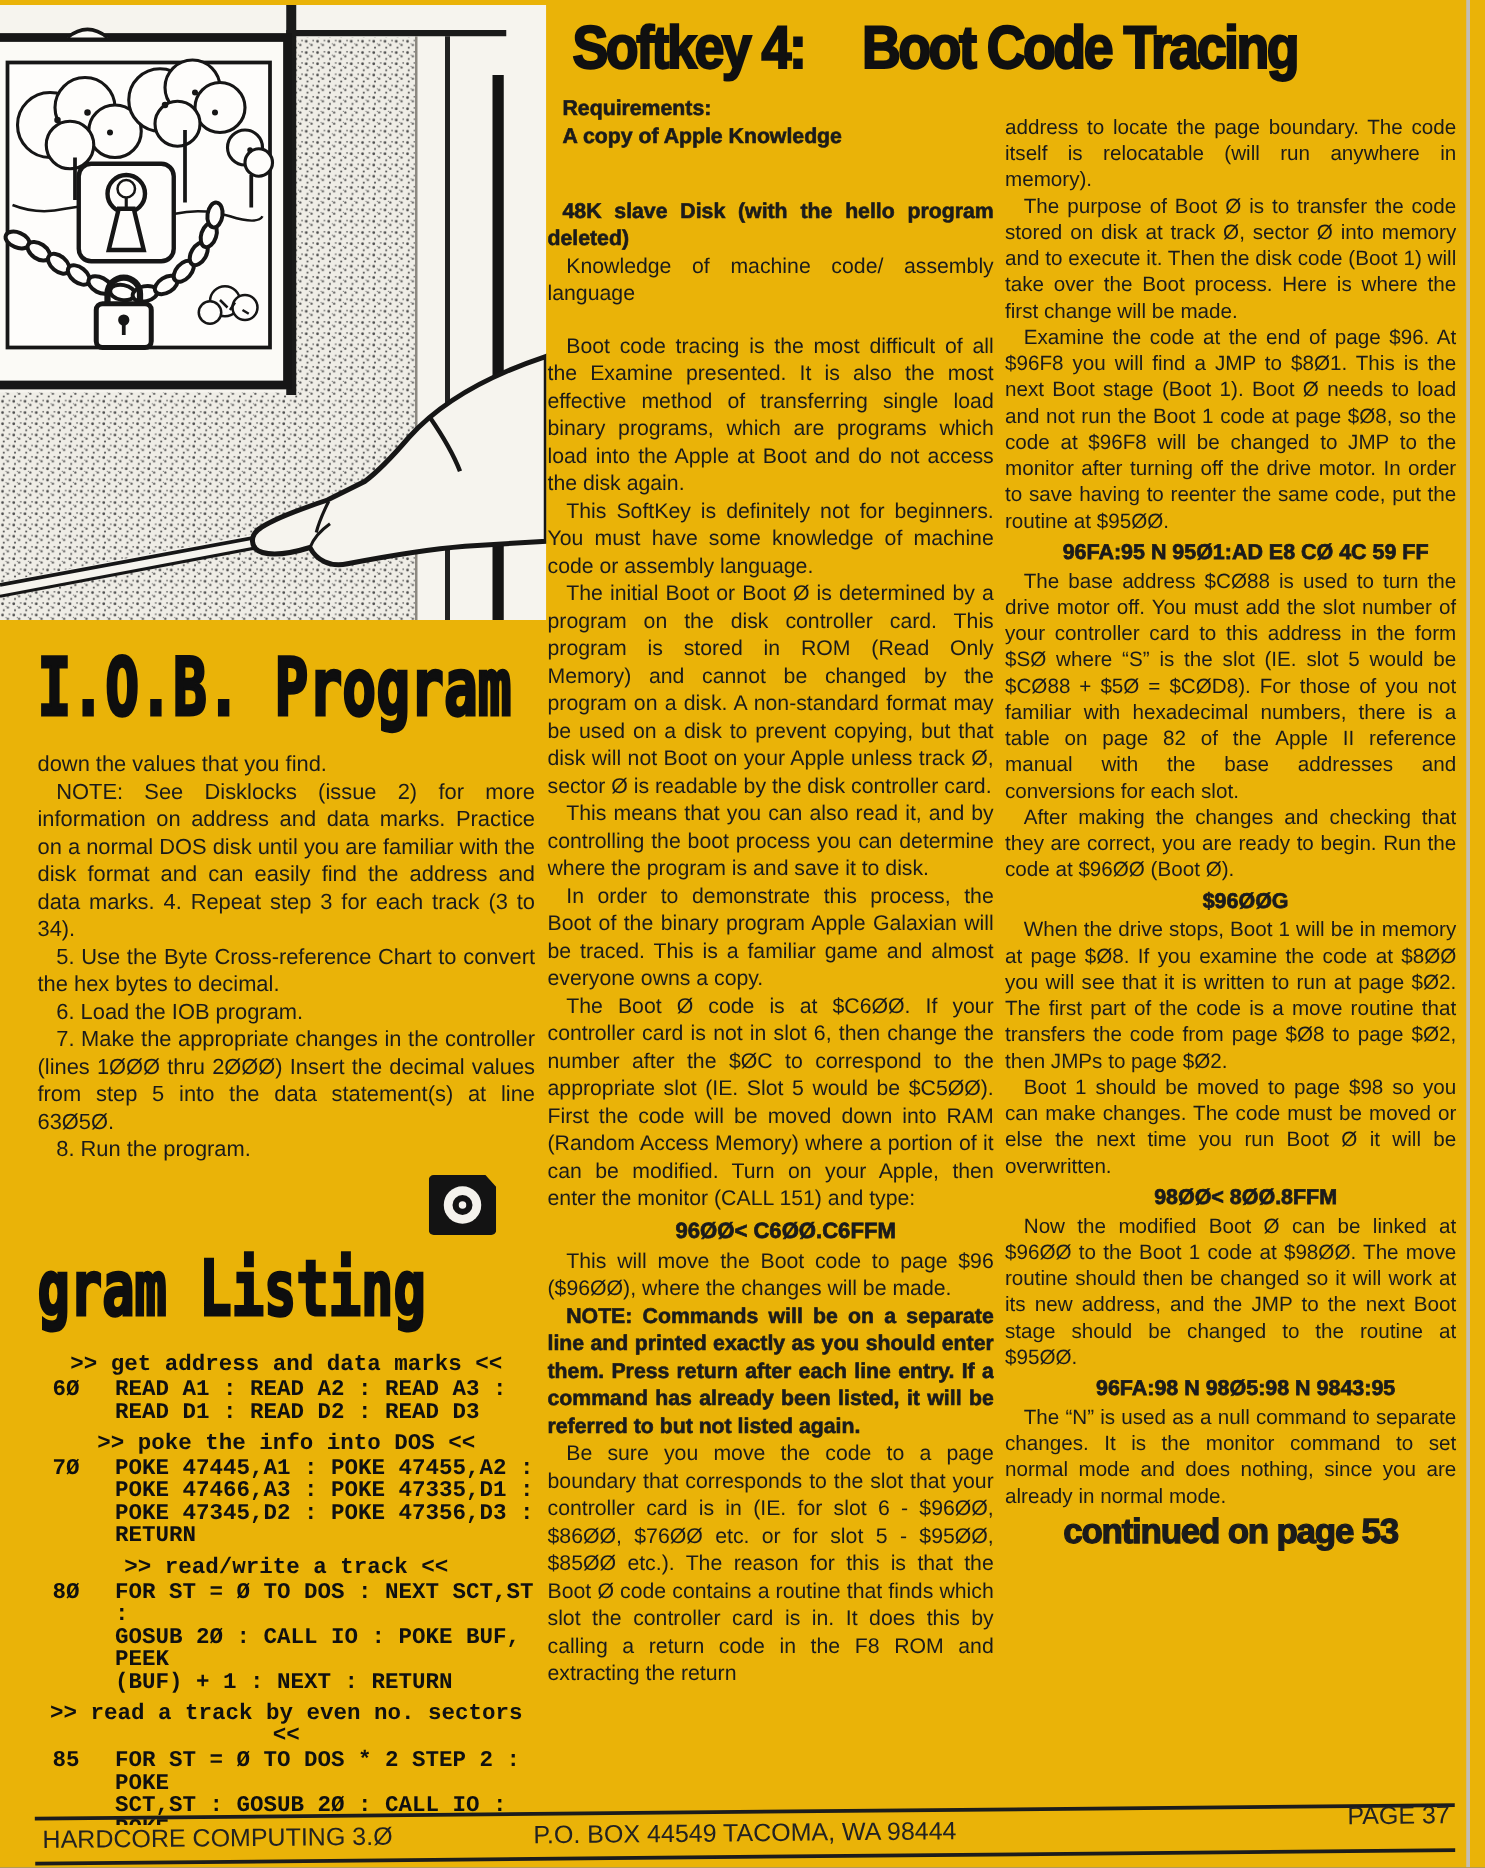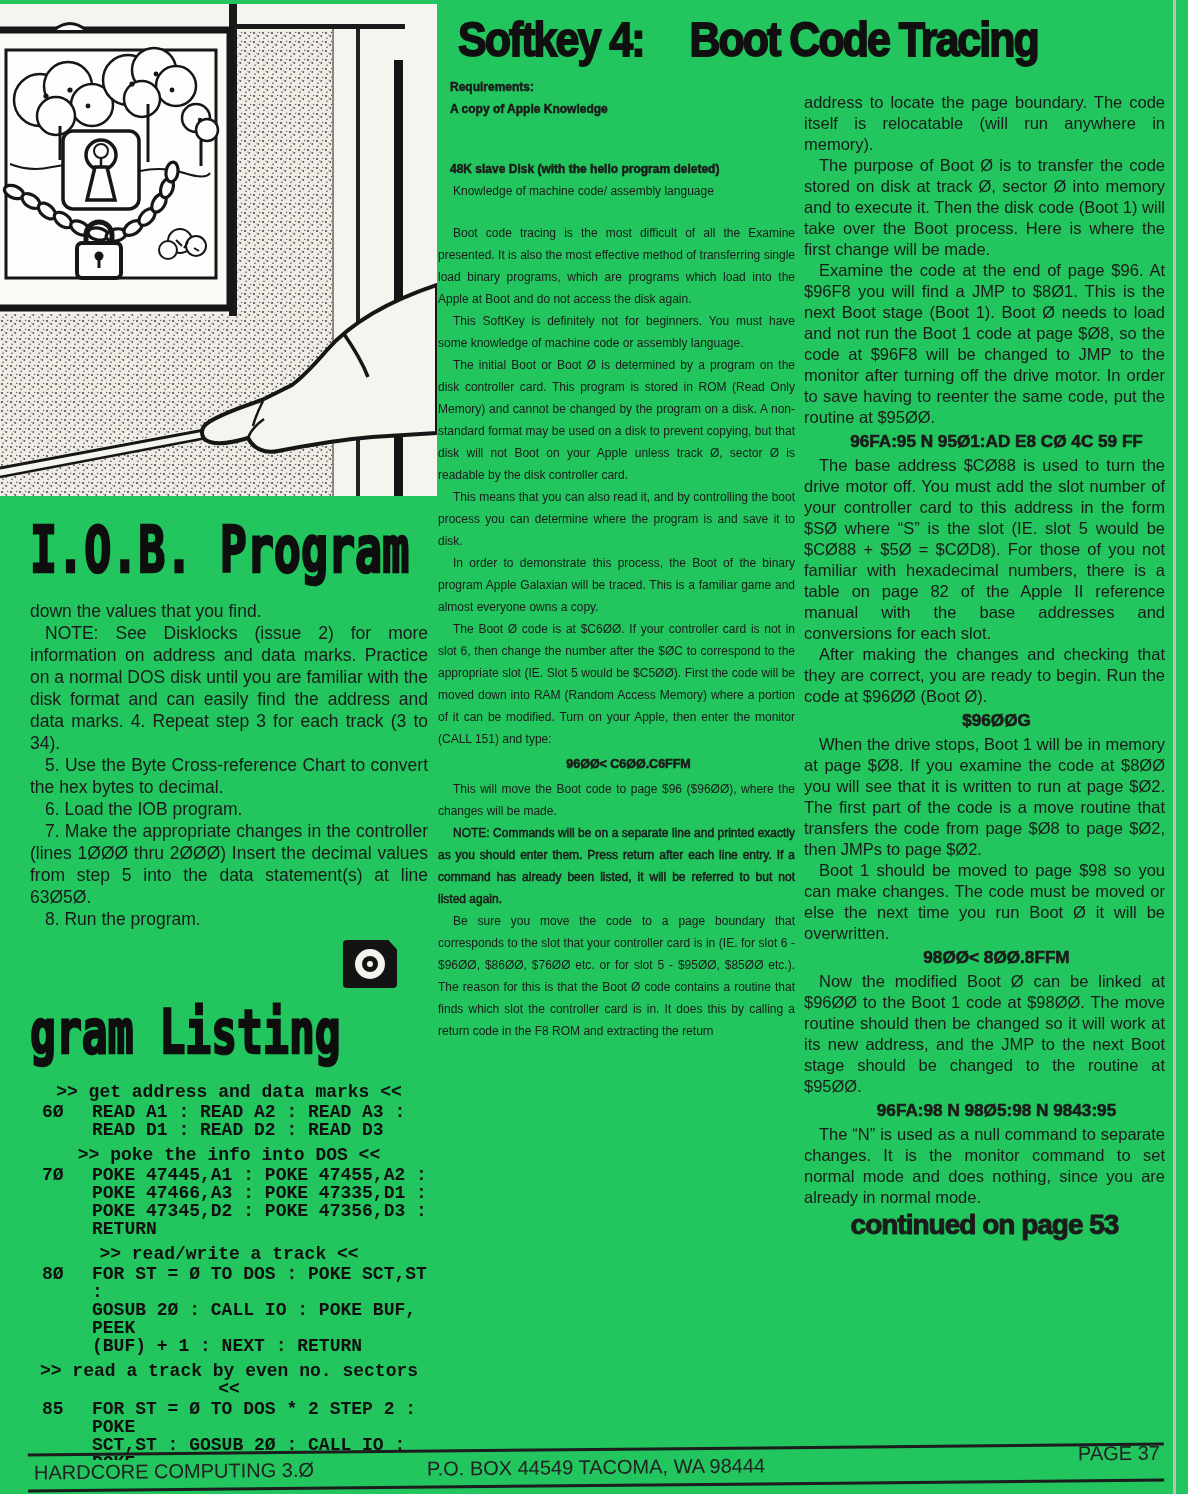--- a/index.html
+++ b/index.html
@@ -1,47 +1,47 @@
 <!DOCTYPE html>
 <html><head>
 <meta charset="utf-8">
 <style>
   html,body { margin:0; padding:0; background:#8a8a8a; }
   .page {
     position:relative; width:1188px; height:1494px;
-    background:#22c55e; overflow:hidden;
+    background:#eab308; overflow:hidden;
     font-family:"Liberation Sans", sans-serif; color:#1b1b1b;
   }
   .page-edge { position:absolute; top:0; right:12px; width:3px; height:100%; background:#c2beb4; }
 
   
   .title {
     position:absolute; left:458px; top:12px; width:710px;
     display:flex; gap:46px; align-items:baseline;
     font-weight:bold; font-size:43px; letter-spacing:-2px;
     color:#101010; -webkit-text-stroke:1.6px #101010;
     transform:scale(1,1.12); transform-origin:0 0; white-space:nowrap;
   }
 
   
   .illo { position:absolute; left:0; top:4px; }
 
   
   .col { position:absolute; overflow:hidden; }
   .col-left  { left:30px;  top:514px; width:398px; height:946px; font-size:17.5px; line-height:22px; }
-  .col-mid   { left:438px; top:76px;  width:357px; height:1372px; font-size:12px; line-height:22px; }
+  .col-mid   { left:438px; top:76px;  width:357px; height:1372px; font-size:17px; line-height:22px; }
   .col-right { left:804px; top:92px;  width:361px; height:1352px; font-size:16.5px; line-height:21px; }
 
   .para { margin:0; text-align:justify; }
   .s-ind   { text-indent:15px; }
   .s-noind { text-indent:0; }
   .s-gap   { margin-top:20px; }
   .s-req   { font-weight:bold; text-align:left; text-indent:12px; -webkit-text-stroke:.5px; }
   .s-reqw  { font-weight:bold; text-indent:12px;margin-top:38px; -webkit-text-stroke:.5px; }
-  .s-bold  { font-weight:normal; text-indent:15px; -webkit-text-stroke:.5px; }
+  .s-bold  { font-weight:bold; text-indent:15px; -webkit-text-stroke:.5px; }
   .s-cmd   { font-weight:bold; text-align:center; text-indent:24px; margin:3px 0;
              -webkit-text-stroke:.6px; font-size:1.04em; }
 
   
   .lcd {
     font-family:"DejaVu Sans Mono", monospace; font-weight:bold; color:#0e0e0e;
     -webkit-text-stroke:1.8px #0e0e0e; white-space:nowrap; line-height:1;
     transform:scale(1,1.42); transform-origin:0 0;
   }
   .iob-heading     { font-size:45px; height:82px; margin-top:4px; }
@@ -235,21 +235,21 @@
             <div>POKE 47445,A1 : POKE 47455,A2 :</div>
             <div>POKE 47466,A3 : POKE 47335,D1 :</div>
             <div>POKE 47345,D2 : POKE 47356,D3 :</div>
             <div>RETURN</div>
           </div>
         </div>
         <div class="l-comment">&gt;&gt; read/write a track &lt;&lt;</div>
         <div class="l-row">
           <span class="l-no">8Ø</span>
           <div class="l-code">
-            <div>FOR ST = Ø TO DOS : POKE SCT,ST :</div>
+            <div>FOR ST = Ø TO DOS : NEXT SCT,ST :</div>
             <div>GOSUB 2Ø : CALL IO : POKE BUF, PEEK</div>
             <div>(BUF) + 1 : NEXT : RETURN</div>
           </div>
         </div>
         <div class="l-comment">&gt;&gt; read a track by even no. sectors &lt;&lt;</div>
         <div class="l-row">
           <span class="l-no">85</span>
           <div class="l-code">
             <div>FOR ST = Ø TO DOS * 2 STEP 2 : POKE</div>
             <div>SCT,ST : GOSUB 2Ø : CALL IO : POKE</div>

